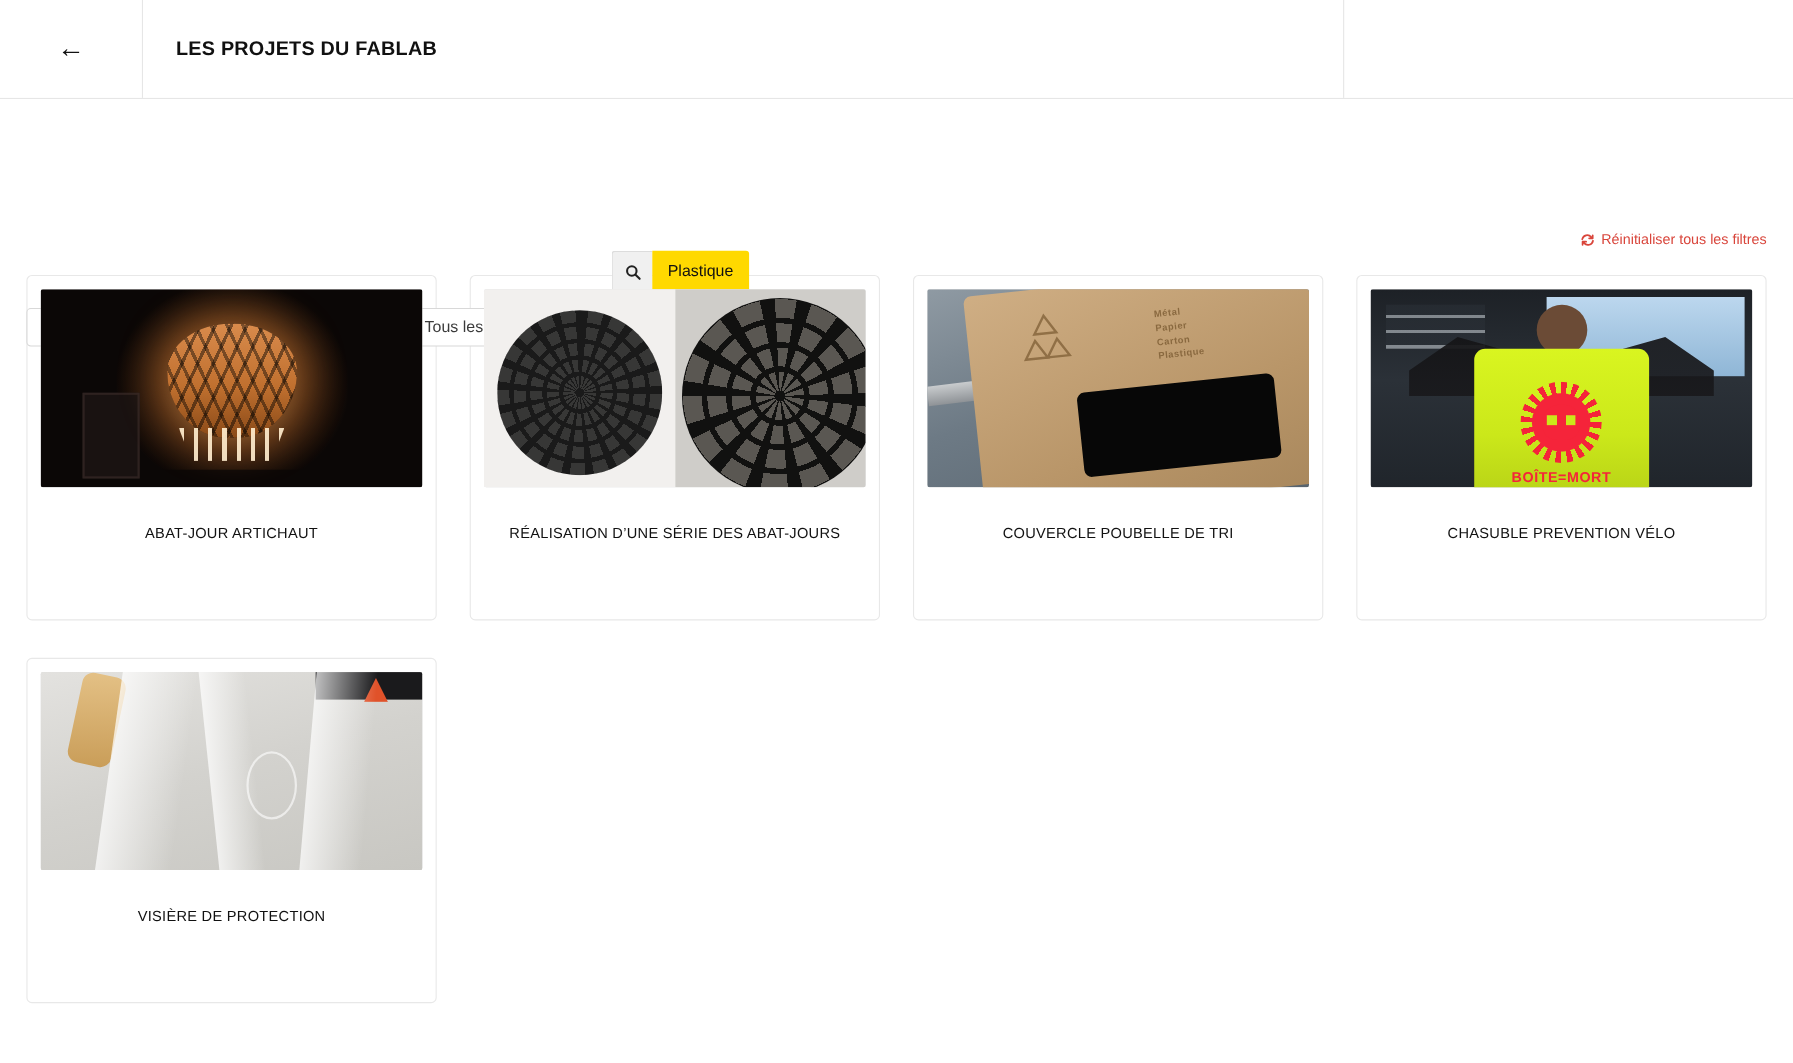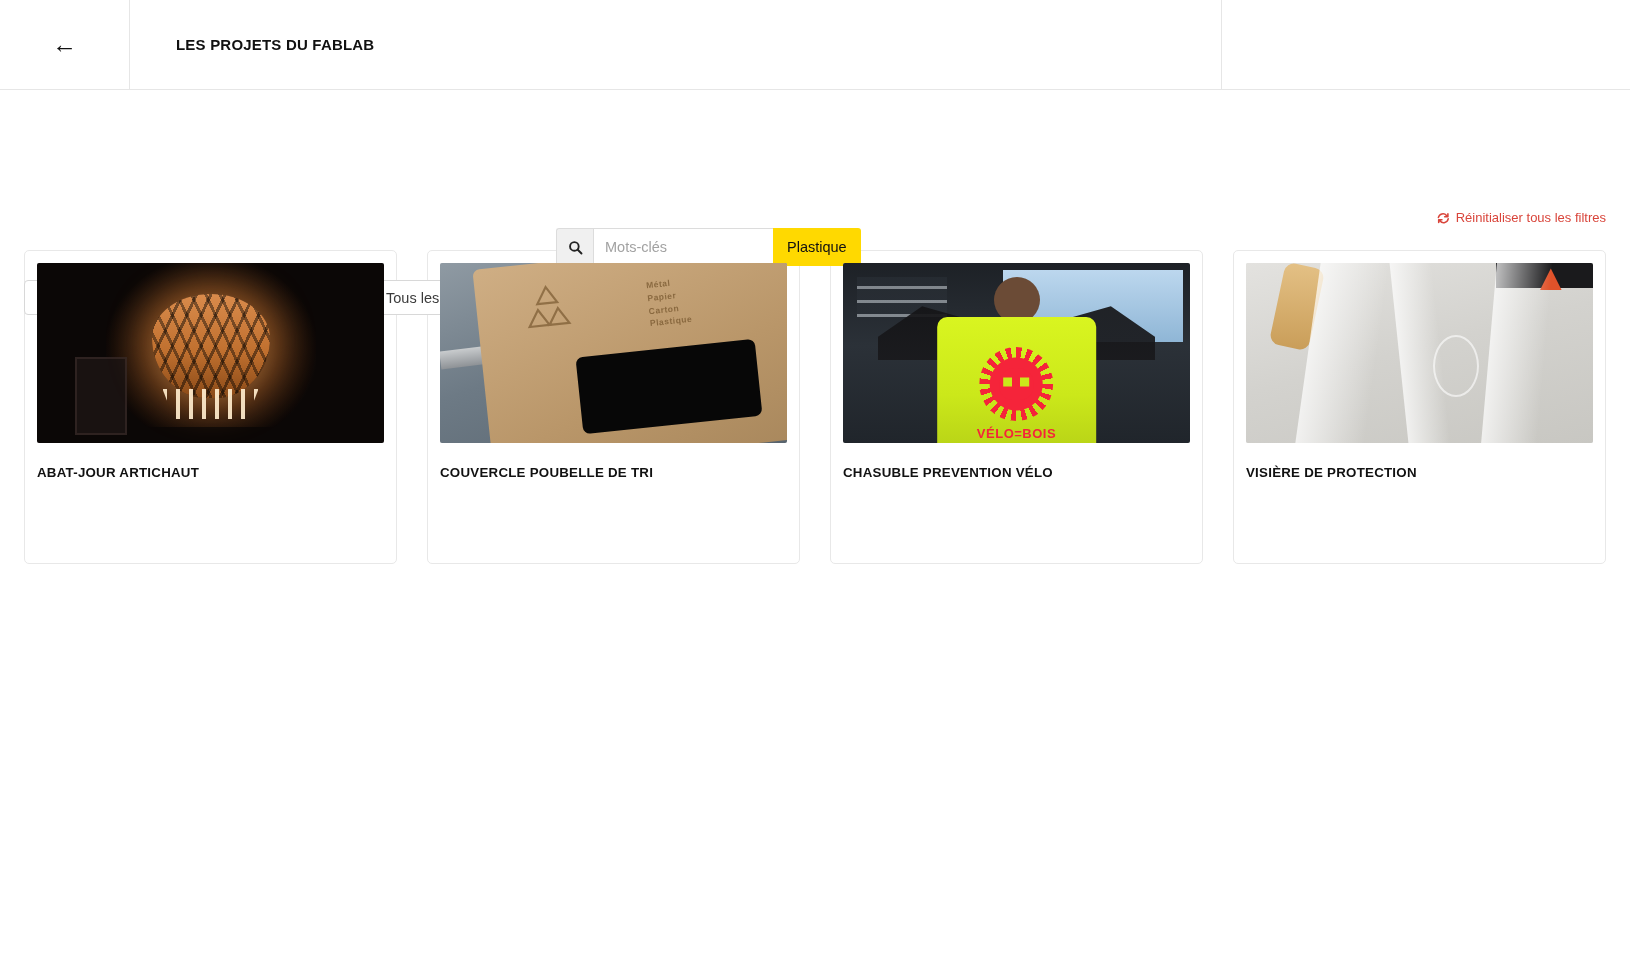--- a/index.html
+++ b/index.html
@@ -31,26 +31,25 @@
     line-height: 1;
   }
   .title-cell {
     flex: 0 0 1092px;
     display: flex;
     align-items: center;
     padding-left: 30px;
     border-right: 1px solid #e6e6e6;
   }
   .page-title {
-    font-size: 15px;
+    font-size: 18px;
     font-weight: bold;
     letter-spacing: .2px;
     color: #111;
     text-transform: uppercase;
-    margin-left: 16px;
   }
   .topbar-spacer { flex: 1; }
 
   
   .toolbar {
     position: relative;
     height: 160px;
   }
   .reset-link {
     position: absolute;
@@ -151,23 +150,24 @@
     cursor: pointer;
   }
   .card-media {
     height: 180px;
     border-radius: 2px;
     overflow: hidden;
     position: relative;
     background: #ddd;
   }
   .card-title {
-    margin-top: 21px;
+    margin-top: 33px;
+    text-align: center;
     font-size: 13.3px;
-    font-weight: bold;
+    font-weight: normal;
     letter-spacing: .25px;
     color: #111;
     text-transform: uppercase;
     line-height: 1.3;
   }
 
   
   .ph { position: absolute; inset: 0; }
 
   
@@ -493,21 +493,20 @@
     <span>Réinitialiser tous les filtres</span>
   </a>
 
   <div class="searchwrap">
     <div class="search-icon-box">
       <svg width="15" height="15" viewBox="0 0 16 16" fill="none" stroke="#222" stroke-width="2">
         <circle cx="6.8" cy="6.8" r="4.6"></circle>
         <line x1="10.4" y1="10.4" x2="14.4" y2="14.4" stroke-linecap="round"></line>
       </svg>
     </div>
-    <input class="search-input" type="text" placeholder="Mots-clés" style="">
     <button class="search-btn">Plastique</button>
   </div>
 
   <div class="selects">
     <span class="select-holder">
       <select class="filter-select sel-w1">
         <option>Toutes les machines</option>
       </select>
     </span>
     <span class="select-holder">
@@ -530,20 +529,33 @@
       <div class="ph ph-lamp"></div>
       <div class="lamp-glow"></div>
       <div class="frame-pic"></div>
       <div class="cone"></div>
       <div class="cone-frill"></div>
     </div>
     <div class="card-title">ABAT-JOUR ARTICHAUT</div>
   </div>
 
 
+  <div class="card">
+    <div class="card-media">
+      <div class="ph ph-sphere">
+        <div class="sph-half a">
+            <div class="sphere"></div>
+          </div>
+        <div class="sph-half b">
+            <div class="sphere"></div>
+          </div>
+      </div>
+    </div>
+    <div class="card-title">RÉALISATION D’UNE SÉRIE DES ABAT-JOURS</div>
+  </div>
 
   <div class="card">
     <div class="card-media">
       <div class="ph ph-lid"></div>
       <div class="lid-rail"></div>
       <div class="lid-board"></div>
       <svg class="lid-recycle" viewBox="0 0 64 58" fill="none" stroke="#7c5c33" stroke-width="2.2">
         <path d="M32 6 L42 22 L22 22 Z"></path>
         <path d="M12 44 L22 28 L32 44 Z"></path>
         <path d="M52 44 L42 28 L32 44 Z"></path>
@@ -558,21 +570,21 @@
     <div class="card-media">
       <div class="ph ph-vest"></div>
       <div class="vest-win"></div>
       <div class="vest-win2"></div>
       <div class="vest-head"></div>
       <div class="vest-arms"></div>
       <div class="vest-body">
         <div class="skull"></div>
         <div class="skull-face"></div>
         <div class="skull-eyes"></div>
-        <div class="vest-label">VÉLO=BOIS</div>
+        <div class="vest-label">BOÎTE=MORT</div>
       </div>
     </div>
     <div class="card-title">CHASUBLE PREVENTION VÉLO</div>
   </div>
 
 
   <div class="card">
     <div class="card-media">
       <div class="ph ph-shield"></div>
       <div class="shield-dark"></div>

